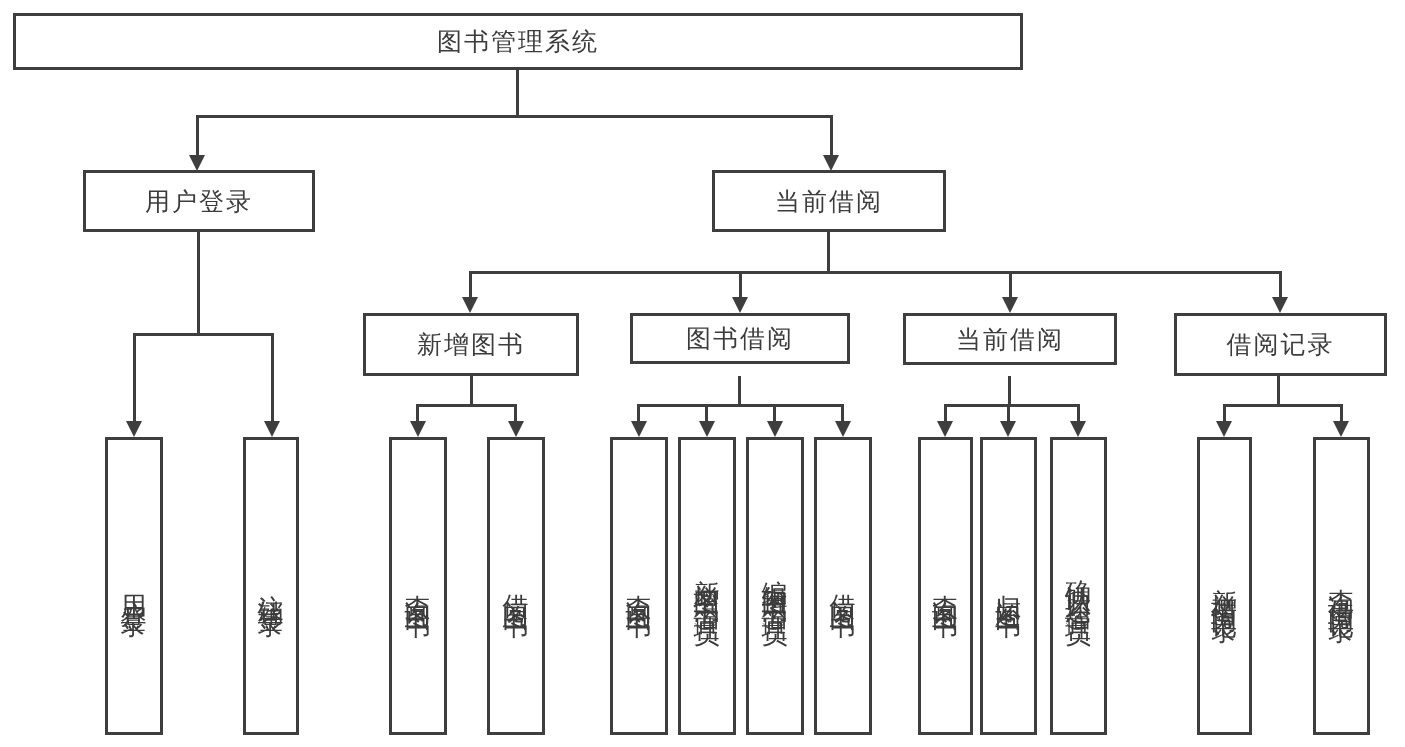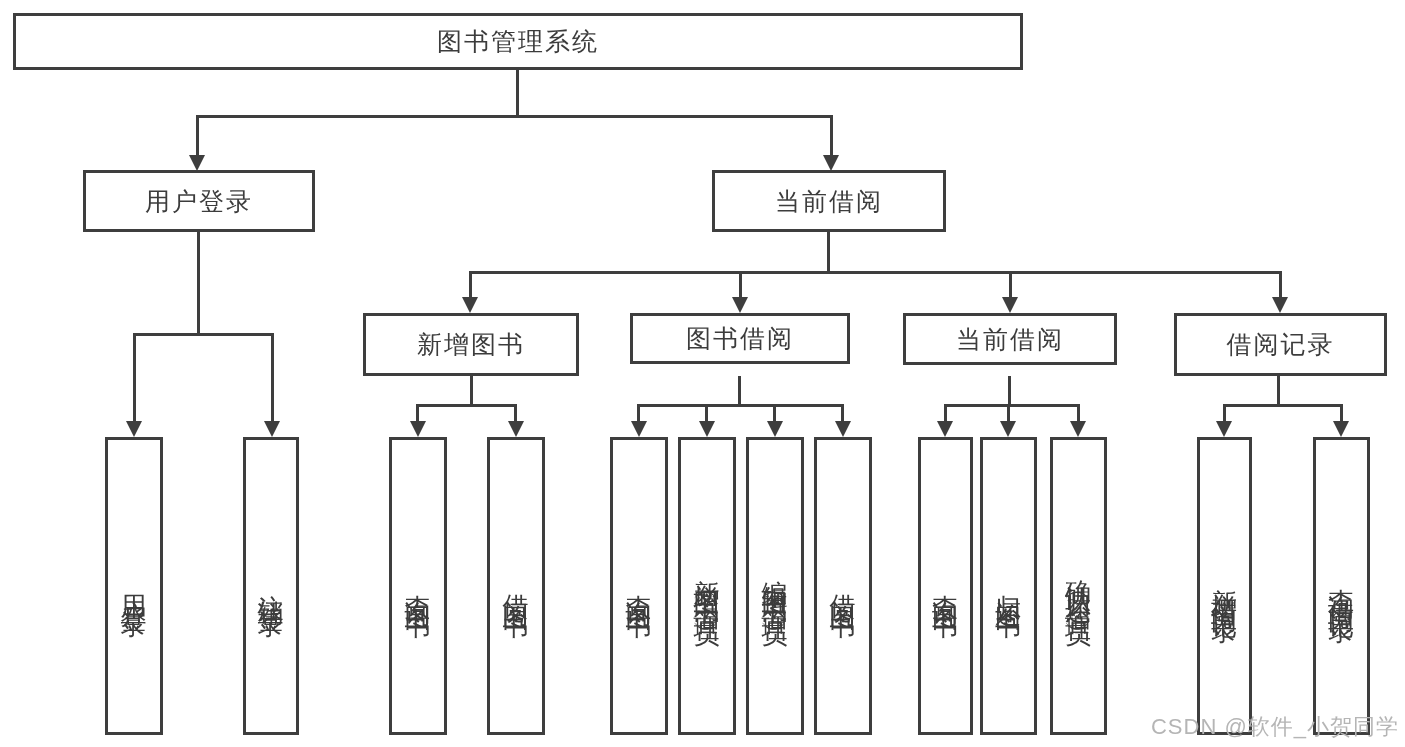--- a/index.html
+++ b/index.html
@@ -184,15 +184,14 @@
     <span class="label">确认归还（管理员）</span>
   </div>
 
   <div class="box vbox" style="left:1197px; top:437px; width:55px; height:298px;">
     <span class="label">新增借阅记录</span>
   </div>
   <div class="box vbox" style="left:1313px; top:437px; width:57px; height:298px;">
     <span class="label">查询借阅记录</span>
   </div>
 
-  <div class="watermark">CSDN @软件_小贺同学</div>
 
 </div>
 
 </body></html>

